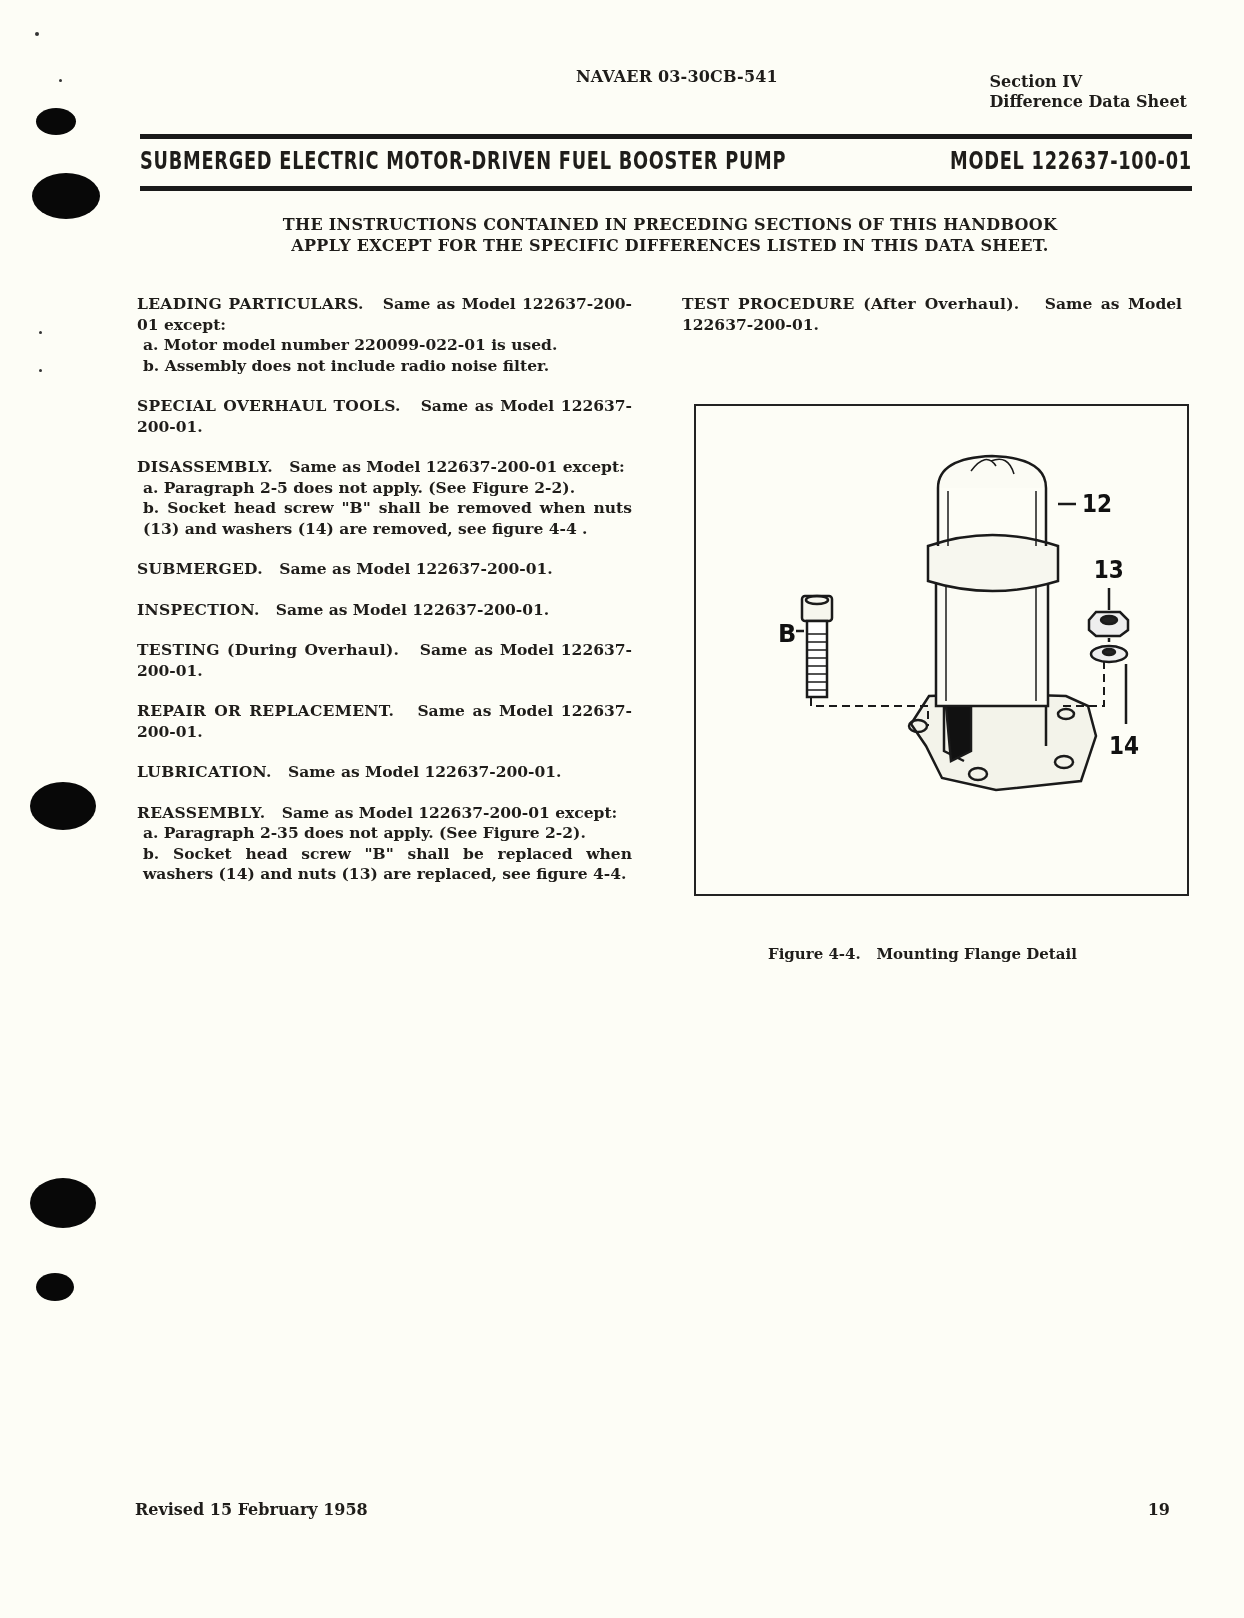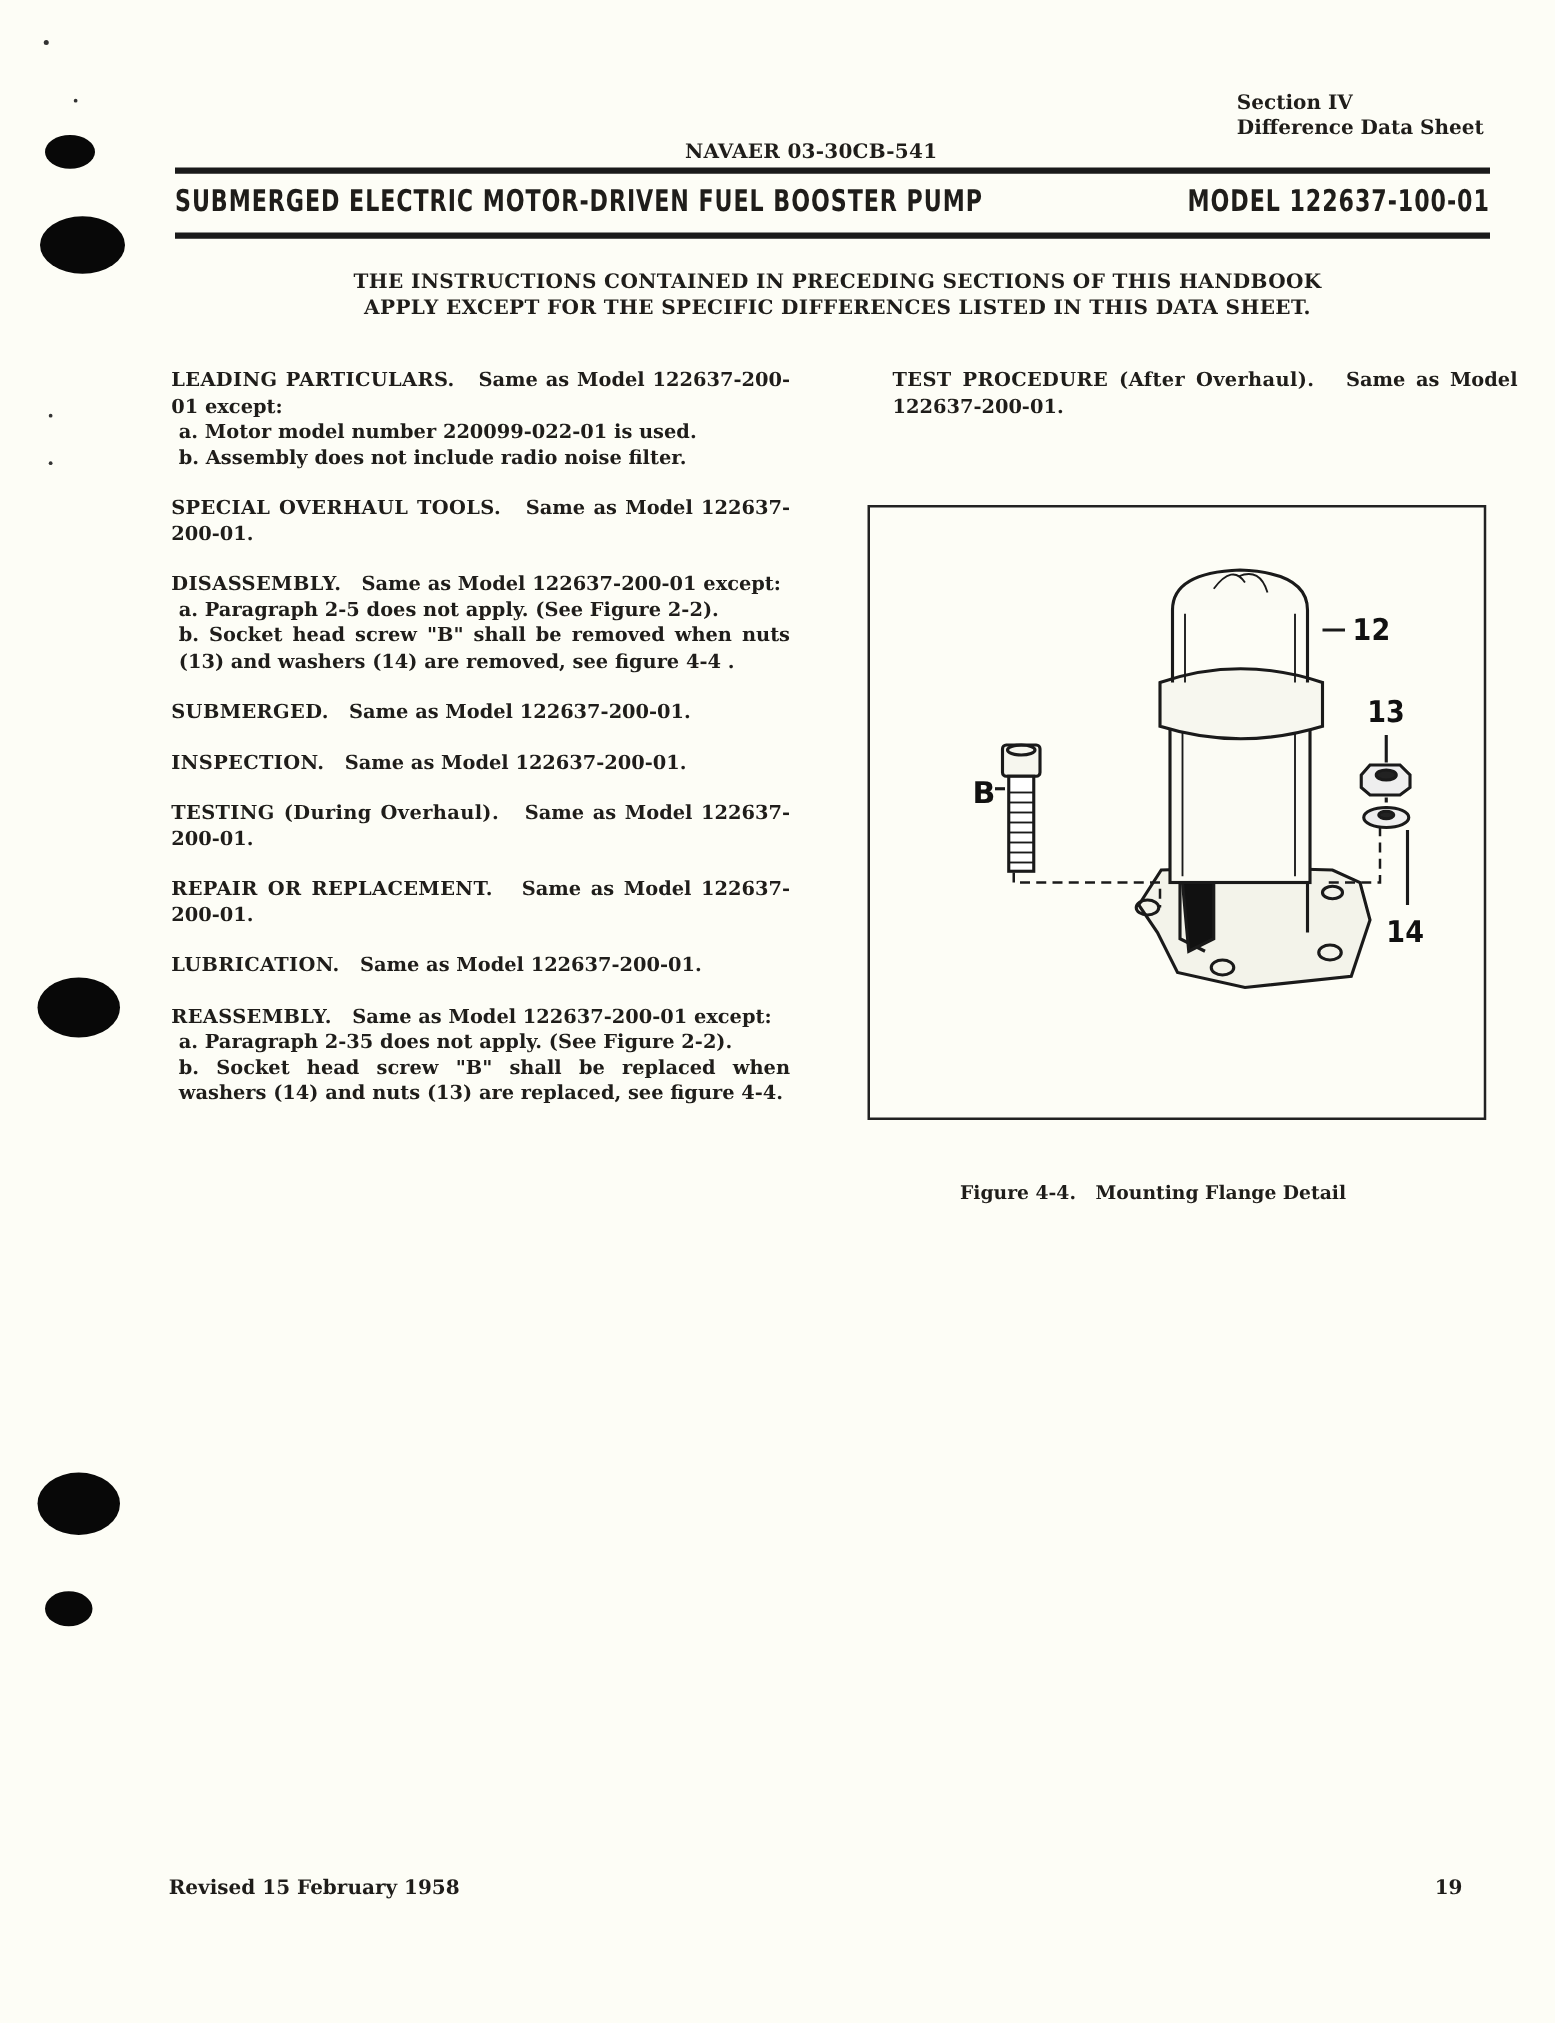--- a/index.html
+++ b/index.html
@@ -6,21 +6,21 @@
   body {
     width: 1244px; height: 1618px; position: relative; overflow: hidden;
     background: #fdfdf6;
     font-family: "DejaVu Serif", "Liberation Serif", serif;
     color: #1f1d1a;
   }
   .abs { position: absolute; }
   .hole { position: absolute; background: #080808; border-radius: 50%; }
   .dot { position: absolute; background: #333; border-radius: 50%; width: 4px; height: 4px; }
 
-  .hdr-center { left: 548px; top: 67px; font-size: 16px; font-weight: bold; letter-spacing: 0.2px; margin-top: 44px; }
+  .hdr-center { left: 576px; top: 67px; font-size: 16px; font-weight: bold; letter-spacing: 0.2px; }
   .hdr-right { right: 57px; top: 72px; text-align: left; font-size: 16px; font-weight: bold; line-height: 20px; }
 
   .rule { position: absolute; left: 140px; width: 1052px; height: 5px; background: #1a1a1a; }
   .title-left {
     left: 140px; top: 147px;
     font-family: "DejaVu Sans", "Liberation Sans", sans-serif;
     font-weight: bold; font-size: 24px; transform: scaleX(0.74); transform-origin: left top;
     letter-spacing: 1px; white-space: nowrap;
   }
   .title-right {
@@ -29,21 +29,21 @@
     font-weight: bold; font-size: 24px; transform: scaleX(0.74); transform-origin: right top;
     letter-spacing: 1px; white-space: nowrap;
   }
   .notice {
     left: 240px; top: 214px; width: 860px; text-align: center;
     font-size: 16px; font-weight: bold; line-height: 21px; letter-spacing: 0.3px;
   }
 
   .col { position: absolute; font-size: 15.5px; font-weight: bold; line-height: 20.5px; }
   .col-left { left: 137px; top: 294px; width: 495px; }
-  .col-right { left: 714px; top: 294px; width: 500px; }
+  .col-right { left: 682px; top: 294px; width: 500px; }
   .sect { margin: 0 0 20px 0; text-align: justify; }
   .sect .ind { padding-left: 6px; }
   .sect .hd { letter-spacing: 0.3px; }
 
   .figure-box {
     position: absolute; left: 694px; top: 404px; width: 495px; height: 492px;
     border: 2px solid #222; box-sizing: border-box;
   }
   .fig-caption { position: absolute; left: 768px; top: 913px; font-size: 15px; font-weight: bold; }
 

